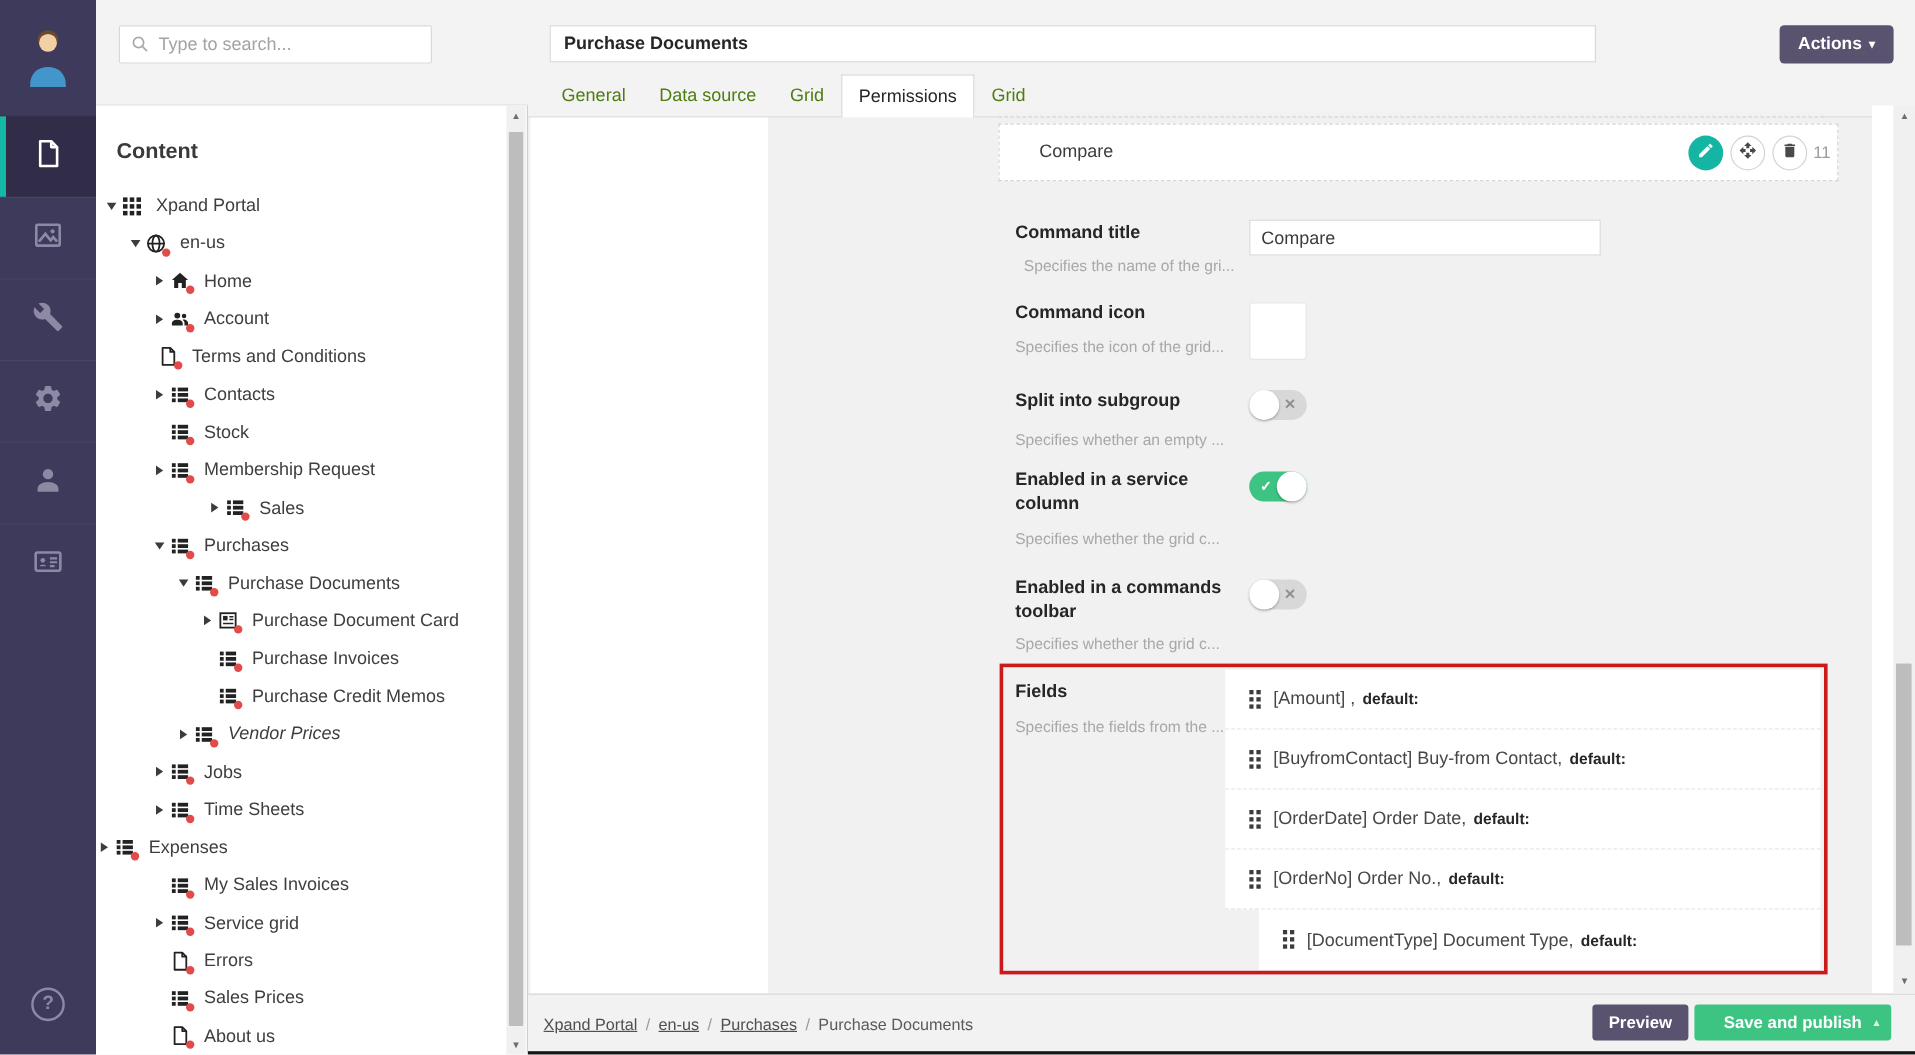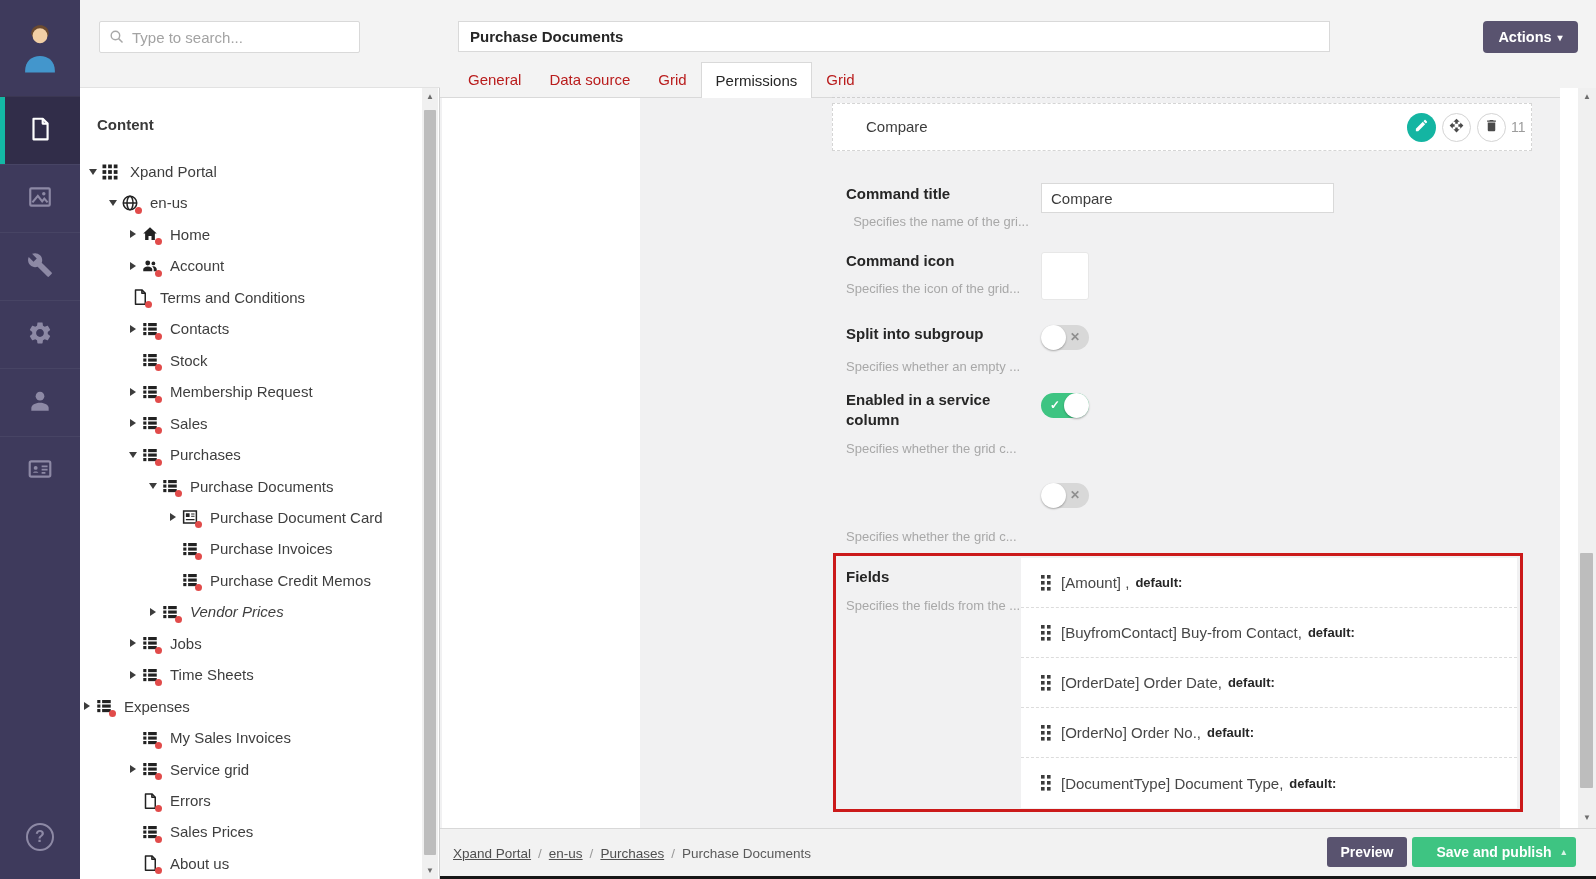--- a/index.html
+++ b/index.html
@@ -19,21 +19,21 @@
 
   
   #search-panel { position:absolute; left:80px; top:0; width:360px; height:88px; background:#f3f3f3; border-bottom:1px solid #e2e2e2; z-index:10; }
   .search-box { position:absolute; left:19px; top:21px; width:261px; height:32px; }
   .search-box input { width:100%; height:100%; border:1px solid #d9d9d9; border-radius:2px; background:#fff; padding:0 8px 0 32px; font-size:15px; color:#444; font-family:inherit; outline:none; }
   .search-box input::placeholder { color:#a3a3a3; }
   .search-icon { position:absolute; left:9px; top:7px; width:17px; height:17px; color:#a8a8a8; }
   .search-icon svg { width:17px; height:17px; }
 
   #tree-panel { position:absolute; left:80px; top:88px; width:360px; height:791px; background:#fff; border-right:1px solid #cfcfcf; z-index:10; }
-  .tree-header { position:absolute; left:17px; top:28px; font-size:15px; font-weight:700; color:#3a3a3a; }
+  .tree-header { position:absolute; left:17px; top:28px; font-size:18px; font-weight:700; color:#3a3a3a; }
   .tree-item { position:absolute; left:0; height:31px; width:344px; display:flex; align-items:center; cursor:pointer; }
   .caret-box { width:13px; height:12px; display:flex; align-items:center; justify-content:center; flex:none; cursor:pointer; }
   .caret-down { width:0; height:0; border-left:4.5px solid transparent; border-right:4.5px solid transparent; border-top:6px solid #3c3c3c; }
   .caret-right { width:0; height:0; border-top:4.5px solid transparent; border-bottom:4.5px solid transparent; border-left:6px solid #3c3c3c; }
   .tree-ico { position:relative; width:18px; height:18px; margin-left:2px; color:#222; flex:none; }
   .tree-ico svg { width:18px; height:18px; }
   .tree-badge { position:absolute; right:-3px; bottom:-2px; width:7px; height:7px; border-radius:50%; background:#e14b4a; }
   .tree-label { margin-left:11px; font-size:15px; color:#3e3e3e; white-space:nowrap; }
 
   .vscroll { position:absolute; background:#f0f0f0; }
@@ -43,21 +43,21 @@
   #main-scroll { left:1138px; top:88px; width:18px; height:740px; z-index:25; }
   #main-scroll .thumb { width:13px; }
 
   
   #main { position:absolute; left:440px; top:0; width:1156px; height:879px; }
   .main-header { position:absolute; left:0; top:0; width:1156px; height:62px; background:#f3f3f3; }
   .title-input { position:absolute; left:18px; top:21px; width:872px; height:31px; border:1px solid #d9d9d9; background:#fff; padding:0 11px; font-size:15px; font-weight:700; color:#262626; font-family:inherit; outline:none; }
   .actions-btn { position:absolute; left:1043px; top:21px; width:95px; height:32px; background:#59536f; border:none; border-radius:4px; color:#fff; font-size:14.5px; font-weight:700; font-family:inherit; cursor:pointer; display:flex; align-items:center; justify-content:center; gap:6px; }
 
   .tab-bar { position:absolute; left:0; top:62px; width:1156px; height:36px; background:#f3f3f3; border-bottom:1px solid #d9d9d9; display:flex; padding-left:14px; }
-  .tab { height:36px; line-height:35px; padding:0 14px; font-size:15px; color:#b91c1c; cursor:pointer; white-space:nowrap; }
+  .tab { height:36px; line-height:35px; padding:0 14px; font-size:15px; color:#4d7c0f; cursor:pointer; white-space:nowrap; }
   .tab.active { background:#fff; color:#262626; border:1px solid #d9d9d9; border-bottom:none; margin-bottom:-1px; z-index:2; }
 
   .content-bg { position:absolute; left:0; top:98px; width:1156px; height:730px; background:#f1f1f2; }
   .white-col { position:absolute; left:2px; top:98px; width:198px; height:730px; background:#fff; }
   .right-white { position:absolute; left:1120px; top:88px; width:18px; height:740px; background:#fff; }
   .ghost-dash { position:absolute; left:392px; top:94px; width:688px; height:4px; background:#f1f1f2; border-bottom:1px dashed #cfcfcf; z-index:3; }
 
   .compare-bar { position:absolute; left:392px; top:103px; width:700px; height:48px; background:#fff; border:1px dashed #d5d5d5; z-index:4; }
   .compare-title { position:absolute; left:33px; top:0; line-height:46px; font-size:15px; color:#3c3c3c; }
   .circ-btn { position:absolute; top:9px; width:29px; height:29px; border-radius:50%; display:flex; align-items:center; justify-content:center; cursor:pointer; }
@@ -79,21 +79,21 @@
   .toggle.off .mark { right:9px; color:#8f8f8f; }
   .toggle.on { background:#3ec482; }
   .toggle.on .knob { right:0; }
   .toggle.on .mark { left:9px; color:#fff; }
 
   .fields-box { position:absolute; left:393px; top:553px; width:690px; height:259px; border:3px solid #cb1a1a; z-index:5; }
   .fields-label { position:absolute; left:10px; top:12px; font-size:15px; font-weight:700; color:#262626; }
   .fields-help { position:absolute; left:10px; top:42px; font-size:13px; color:#a8a8a8; white-space:nowrap; }
   .fields-list { position:absolute; left:185px; top:2px; width:496px; }
   .field-row { height:50px; background:#fff; border-bottom:1px dashed #dcdcdc; display:flex; align-items:center; cursor:grab; }
-  .field-row:last-child { border-bottom:none; }
+  .field-row:last-child { border-bottom:none;margin-left:28px; }
   .grip { width:10px; height:16px; margin-left:20px; color:#3c3c3c; flex:none; cursor:grab; }
   .grip svg { width:10px; height:16px; display:block; }
   .field-text { margin-left:10px; font-size:15px; color:#474747; white-space:nowrap; }
   .field-default { font-size:13px; font-weight:700; color:#262626; margin-left:6px; }
 
   .bottom-bar { position:absolute; left:0; top:828px; width:1156px; height:49px; background:#f2f2f2; border-top:1px solid #d8d8d8; display:flex; align-items:center; z-index:20; }
   .breadcrumb { margin-left:13px; font-size:13.5px; color:#5a5a5a; display:flex; align-items:center; gap:7px; white-space:nowrap; }
   .crumb-link { text-decoration:underline; cursor:pointer; color:#4f4f4f; }
   .crumb-sep { color:#9a9a9a; }
   .crumb-last { color:#5a5a5a; }
@@ -262,21 +262,21 @@
           <span class="tree-ico"><svg viewBox="0 0 24 24" fill="currentColor">
               <rect x="3" y="4" width="4.2" height="4.2"></rect>
               <rect x="9.5" y="4" width="11.5" height="4.2"></rect>
               <rect x="3" y="10" width="4.2" height="4.2"></rect>
               <rect x="9.5" y="10" width="11.5" height="4.2"></rect>
               <rect x="3" y="16" width="4.2" height="4.2"></rect>
               <rect x="9.5" y="16" width="11.5" height="4.2"></rect>
             </svg><span class="tree-badge"></span></span>
           <span class="tree-label">Membership Request</span>
         </div>
-        <div class="tree-item" style="top: 319.6px; padding-left: 46px;">
+        <div class="tree-item" style="top: 319.6px; padding-left: 68px; margin-left: 24px;">
           <span class="caret-box">
             <span class="caret-right"></span>
           </span>
           <span class="tree-ico"><svg viewBox="0 0 24 24" fill="currentColor">
               <rect x="3" y="4" width="4.2" height="4.2"></rect>
               <rect x="9.5" y="4" width="11.5" height="4.2"></rect>
               <rect x="3" y="10" width="4.2" height="4.2"></rect>
               <rect x="9.5" y="10" width="11.5" height="4.2"></rect>
               <rect x="3" y="16" width="4.2" height="4.2"></rect>
               <rect x="9.5" y="16" width="11.5" height="4.2"></rect>
@@ -520,20 +520,21 @@
       <span class="mark">✕</span>
     </div>
 
     <div class="f-label" style="top:390px;">Enabled in a service column</div>
     <div class="f-help" style="top:441px;">Specifies whether the grid c...</div>
     <div class="toggle on" style="top:393px;">
       <span class="knob"></span>
       <span class="mark">✓</span>
     </div>
 
+    <div class="f-label" style="top:480px;">Enabled in a commands toolbar</div>
     <div class="f-help" style="top:529px;">Specifies whether the grid c...</div>
     <div class="toggle off" style="top:483px;">
       <span class="knob"></span>
       <span class="mark">✕</span>
     </div>
 
     <div class="fields-box">
       <div class="fields-label">Fields</div>
       <div class="fields-help">Specifies the fields from the ...</div>
       <div class="fields-list" id="fields-list">

